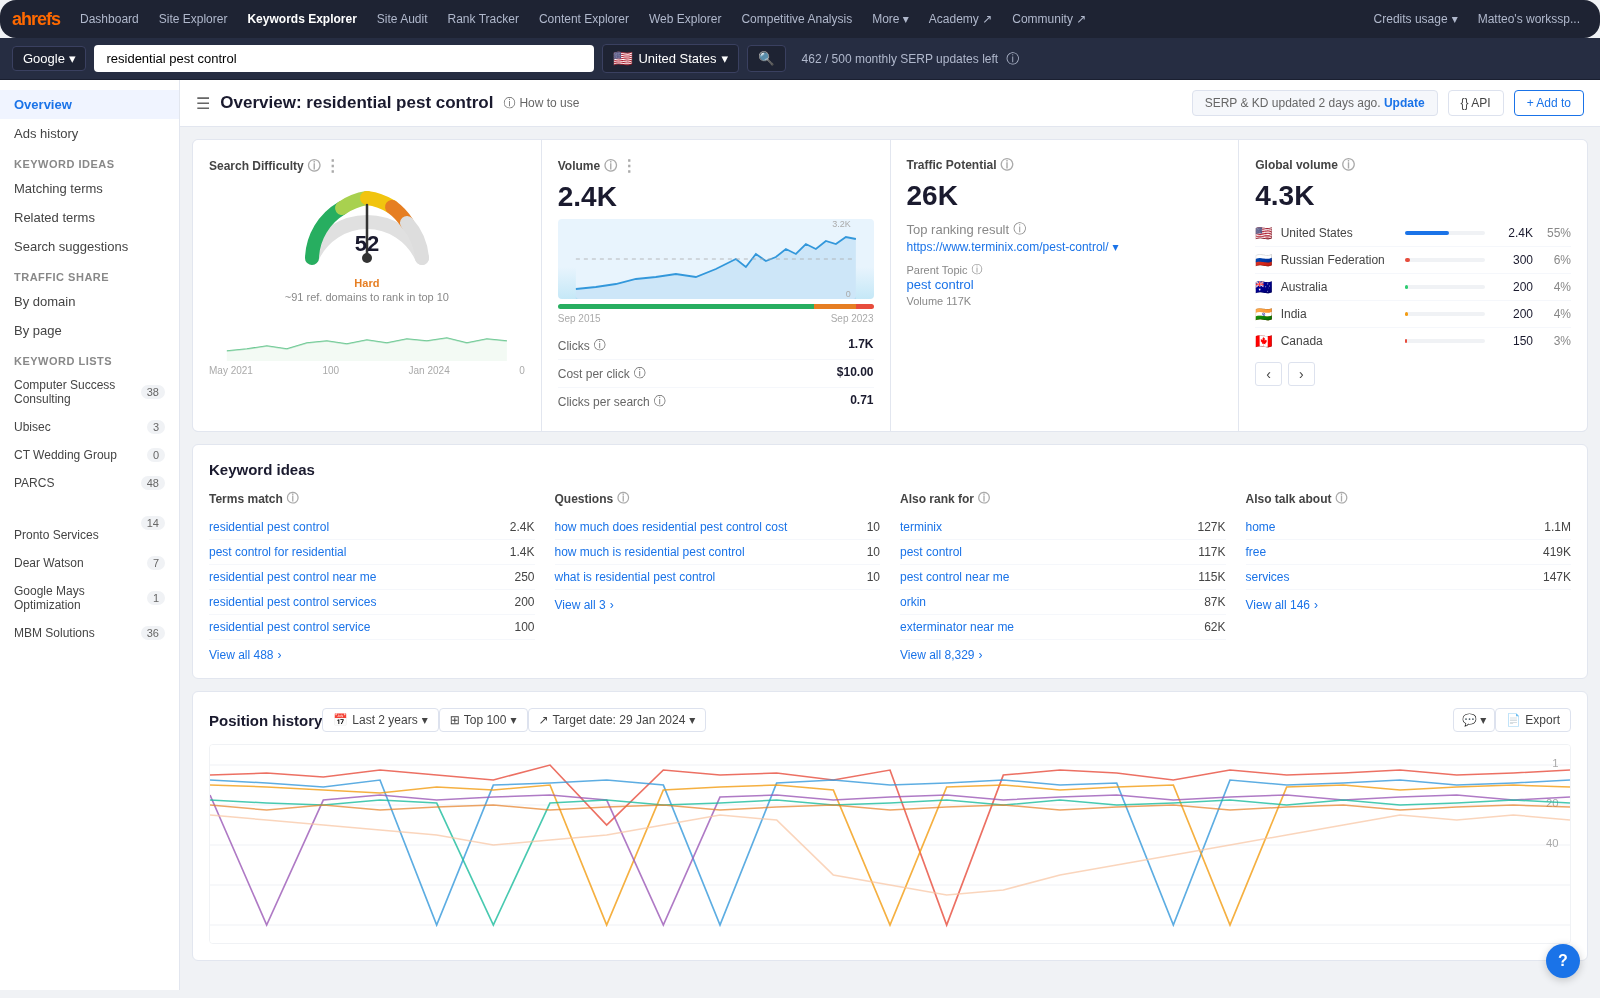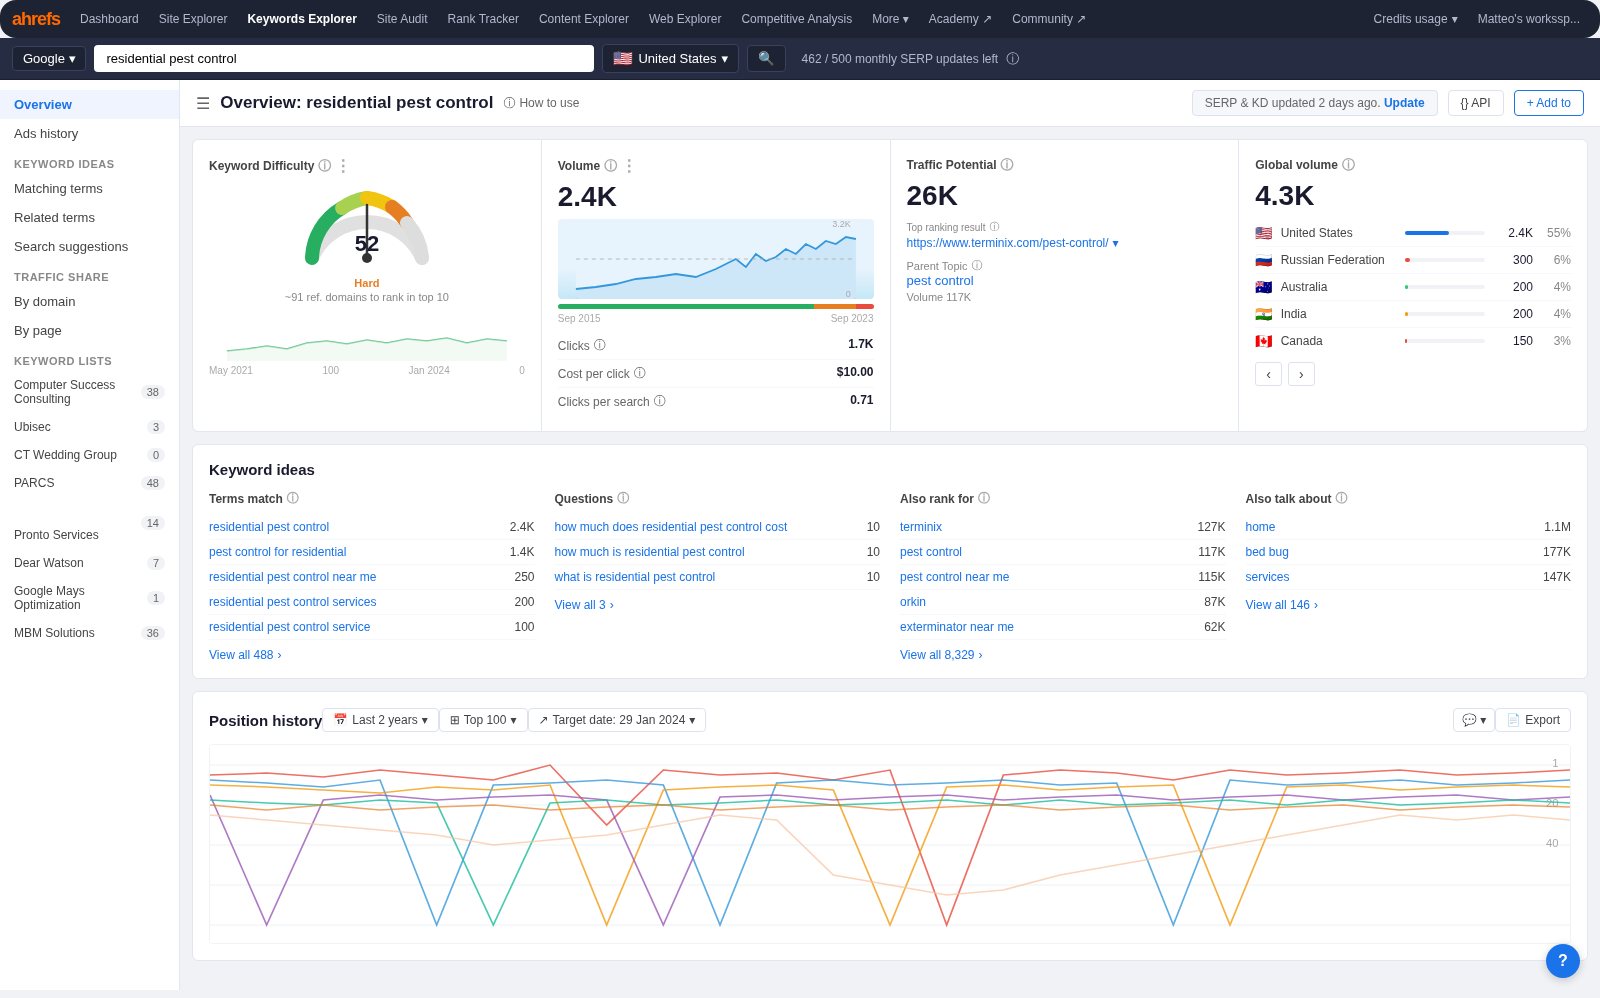--- a/index.html
+++ b/index.html
@@ -59,21 +59,21 @@
     .gauge-sub { text-align: center; font-size: 11px; color: #e67e22; font-weight: 600; }
     .gauge-desc { text-align: center; font-size: 11px; color: #888; margin-top: 2px; }
 
     .metric-row { display: flex; justify-content: space-between; padding: 5px 0; border-bottom: 1px solid #f5f7fb; font-size: 12px; }
     .metric-row:last-child { border-bottom: none; }
     .metric-row-label { color: #666; display: flex; align-items: center; gap: 4px; }
     .metric-row-val { color: #1a1a2e; font-weight: 700; }
 
     
     .traffic-val { font-size: 28px; font-weight: 700; }
-    .top-result-label { font-size: 10px; color: #888; margin-top: 8px; display: flex; align-items: center; gap: 4px; }
+    .top-result-label { font-size: 13px; color: #888; margin-top: 8px; display: flex; align-items: center; gap: 4px; }
     .top-result-url { color: #1a73e8; font-size: 12px; cursor: pointer; margin-top: 2px; display: flex; align-items: center; gap: 4px; }
     .parent-topic-label { font-size: 11px; color: #888; margin-top: 8px; display: flex; align-items: center; gap: 4px; }
     .parent-topic-val { color: #1a73e8; font-size: 13px; font-weight: 500; cursor: pointer; }
     .volume-label { font-size: 11px; color: #888; }
 
     
     .global-rows { margin-top: 8px; }
     .global-row { display: flex; align-items: center; gap: 8px; padding: 5px 0; border-bottom: 1px solid #f5f7fb; font-size: 12px; }
     .global-row:last-child { border-bottom: none; }
     .global-country { flex: 1; color: #444; }
@@ -221,21 +221,21 @@
         <span class="update-link">Update</span>
       </div>
       <button class="api-btn">{} API</button>
       <button class="add-btn">+ Add to</button>
     </div>
 
     <div class="metrics-grid">
 
       <div class="metric-card">
         <div class="metric-title">
-          <span>Keyword Difficulty</span>
+          <span>Search Difficulty</span>
           <span class="help-icon">ⓘ</span>
           <span class="metric-menu">⋮</span>
         </div>
 
         <div style="text-align:center; margin: 8px 0 4px;">
           <svg class="gauge-svg" width="140" height="90" viewBox="0 0 140 90">
 
             <path d="M15,75 A60,60 0 0,1 125,75" fill="none" stroke="#e0e0e0" stroke-width="14" stroke-linecap="round"></path>
 
             <path d="M15,75 A60,60 0 0,1 45,25" fill="none" stroke="#27ae60" stroke-width="14" stroke-linecap="round"></path>
@@ -473,22 +473,22 @@
           </div>
           <div>
             <div class="ideas-col-title">
     Also talk about <span class="help-icon">ⓘ</span>
   </div>
             <div class="idea-row">
               <a class="idea-link">home</a>
               <span class="idea-val">1.1M</span>
             </div>
             <div class="idea-row">
-              <a class="idea-link">bed bug</a>
-              <span class="idea-val">177K</span>
+              <a class="idea-link">free</a>
+              <span class="idea-val">419K</span>
             </div>
             <div class="idea-row">
               <a class="idea-link">services</a>
               <span class="idea-val">147K</span>
             </div>
             <div class="view-all">View all 146 <span>›</span></div>
           </div>
         </div>
     </div>
 

